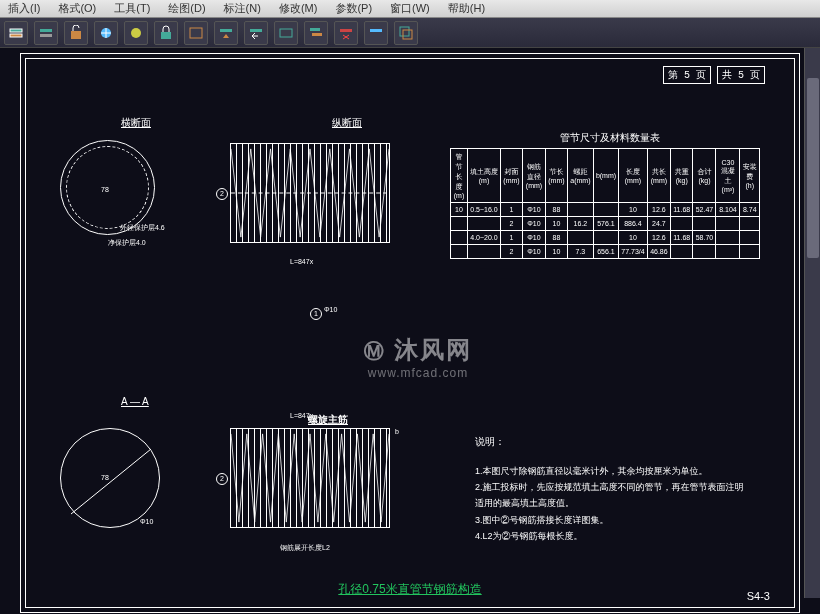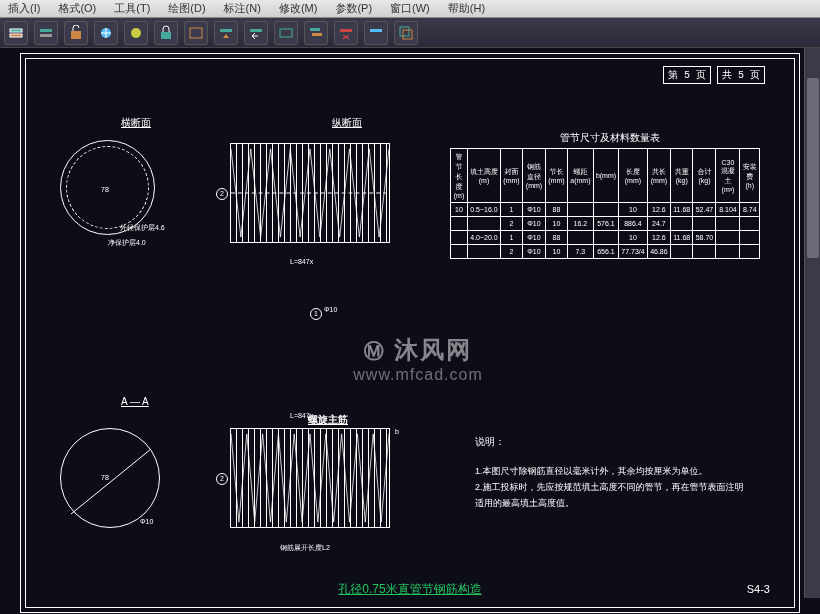--- a/index.html
+++ b/index.html
@@ -229,41 +229,41 @@
       position: absolute;
       bottom: 16px;
       left: 50%;
       transform: translateX(-50%);
       font-size: 12px;
       color: #22c55e;
       text-decoration: underline;
     }
     .drawing-number {
       position: absolute;
-      bottom: 19px;
+      bottom: 12px;
       right: 50px;
       font-size: 11px;
       color: #fff;
     }
     
     
     .watermark {
       position: absolute;
       top: 286px;
       left: 50%;
       transform: translateX(-50%);
       font-size: 24px;
       font-weight: bold;
       color: rgba(255,255,255,0.5);
       letter-spacing: 2px;
       text-align: center;
       margin-left: 8px;
     }
     .watermark-sub {
-      font-size: 16px;
+      font-size: 12px;
       color: rgba(255,255,255,0.4);
       letter-spacing: 1px;
       font-weight: normal;
     }
     
     
     .dim-label {
       position: absolute;
       font-size: 7px;
       color: #fff;
@@ -520,20 +520,22 @@
           <td></td>
         </tr>
       </tbody>
   </table>
 
   <div class="notes">
     <div class="notes-title">说明：</div>
     <div>1.本图尺寸除钢筋直径以毫米计外，其余均按厘米为单位。</div>
     <div>2.施工投标时，先应按规范填土高度不同的管节，再在管节表面注明</div>
     <div>  适用的最高填土高度值。</div>
+    <div>3.图中②号钢筋搭接长度详图集。</div>
+    <div>4.L2为②号钢筋每根长度。</div>
   </div>
 
   <div class="drawing-title">孔径0.75米直管节钢筋构造</div>
   <div class="drawing-number">S4-3</div>
 
   <div class="watermark">
     <span style="font-size:20px;">Ⓜ</span>
     <span>沐风网</span>
     <div class="watermark-sub">www.mfcad.com</div>
   </div>

